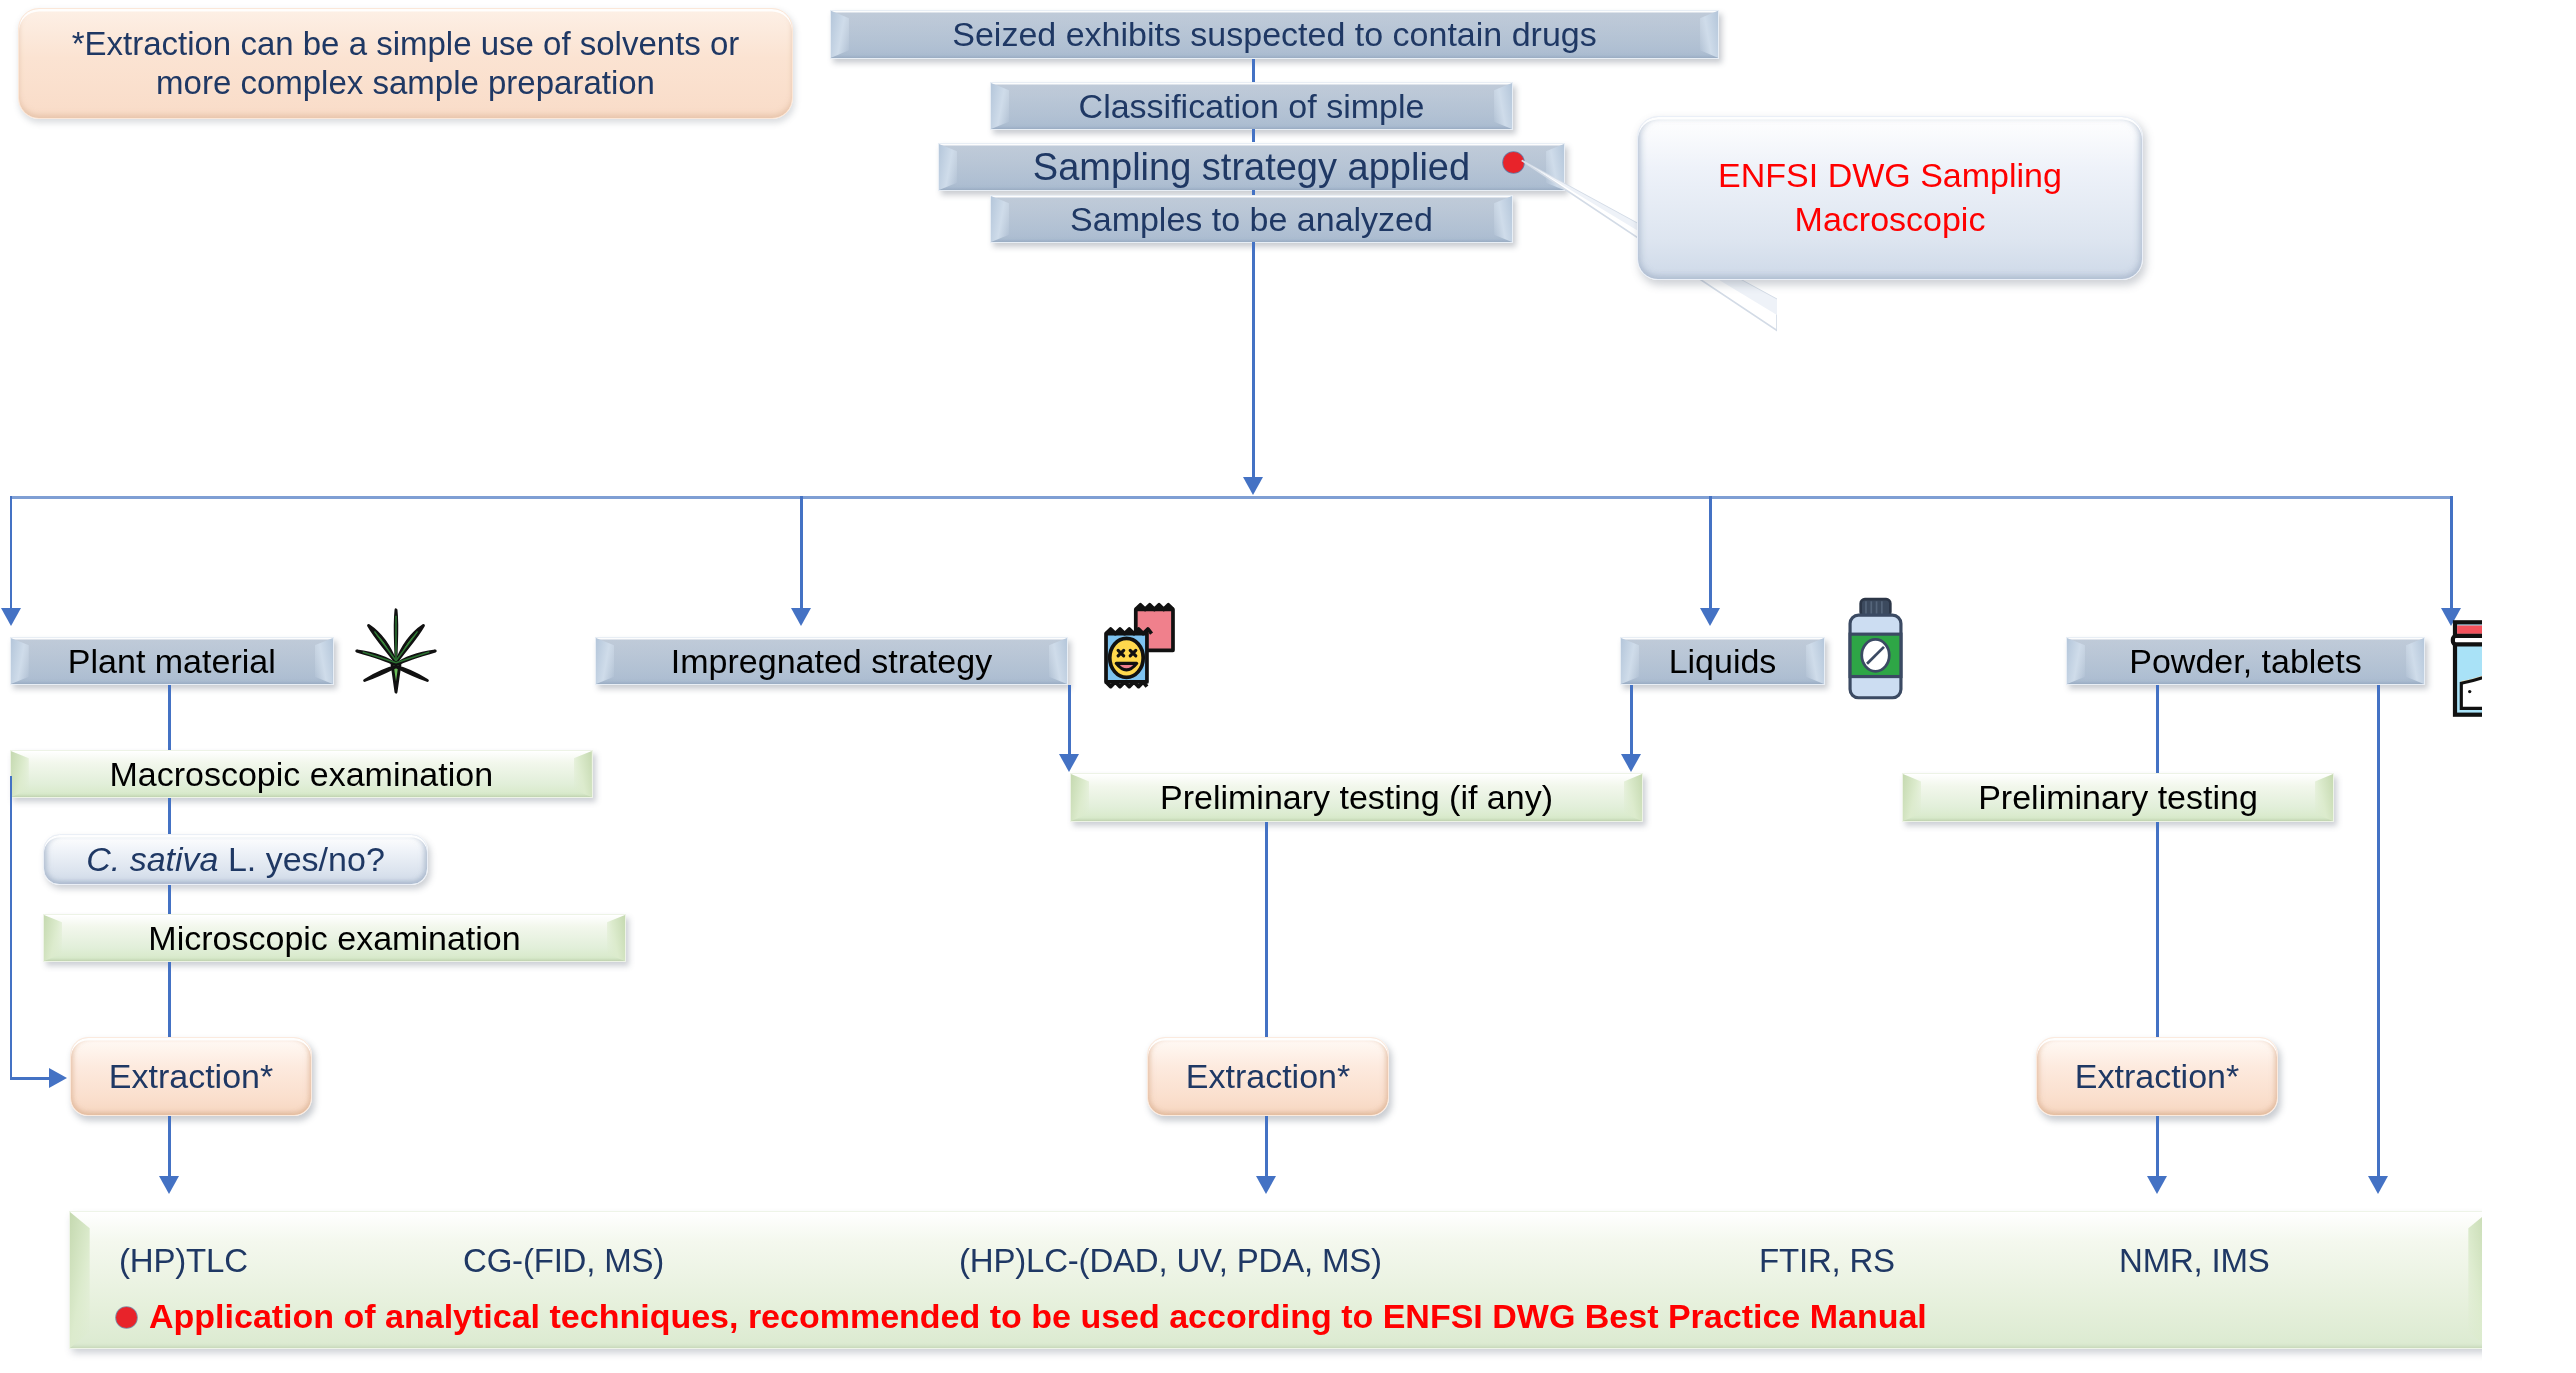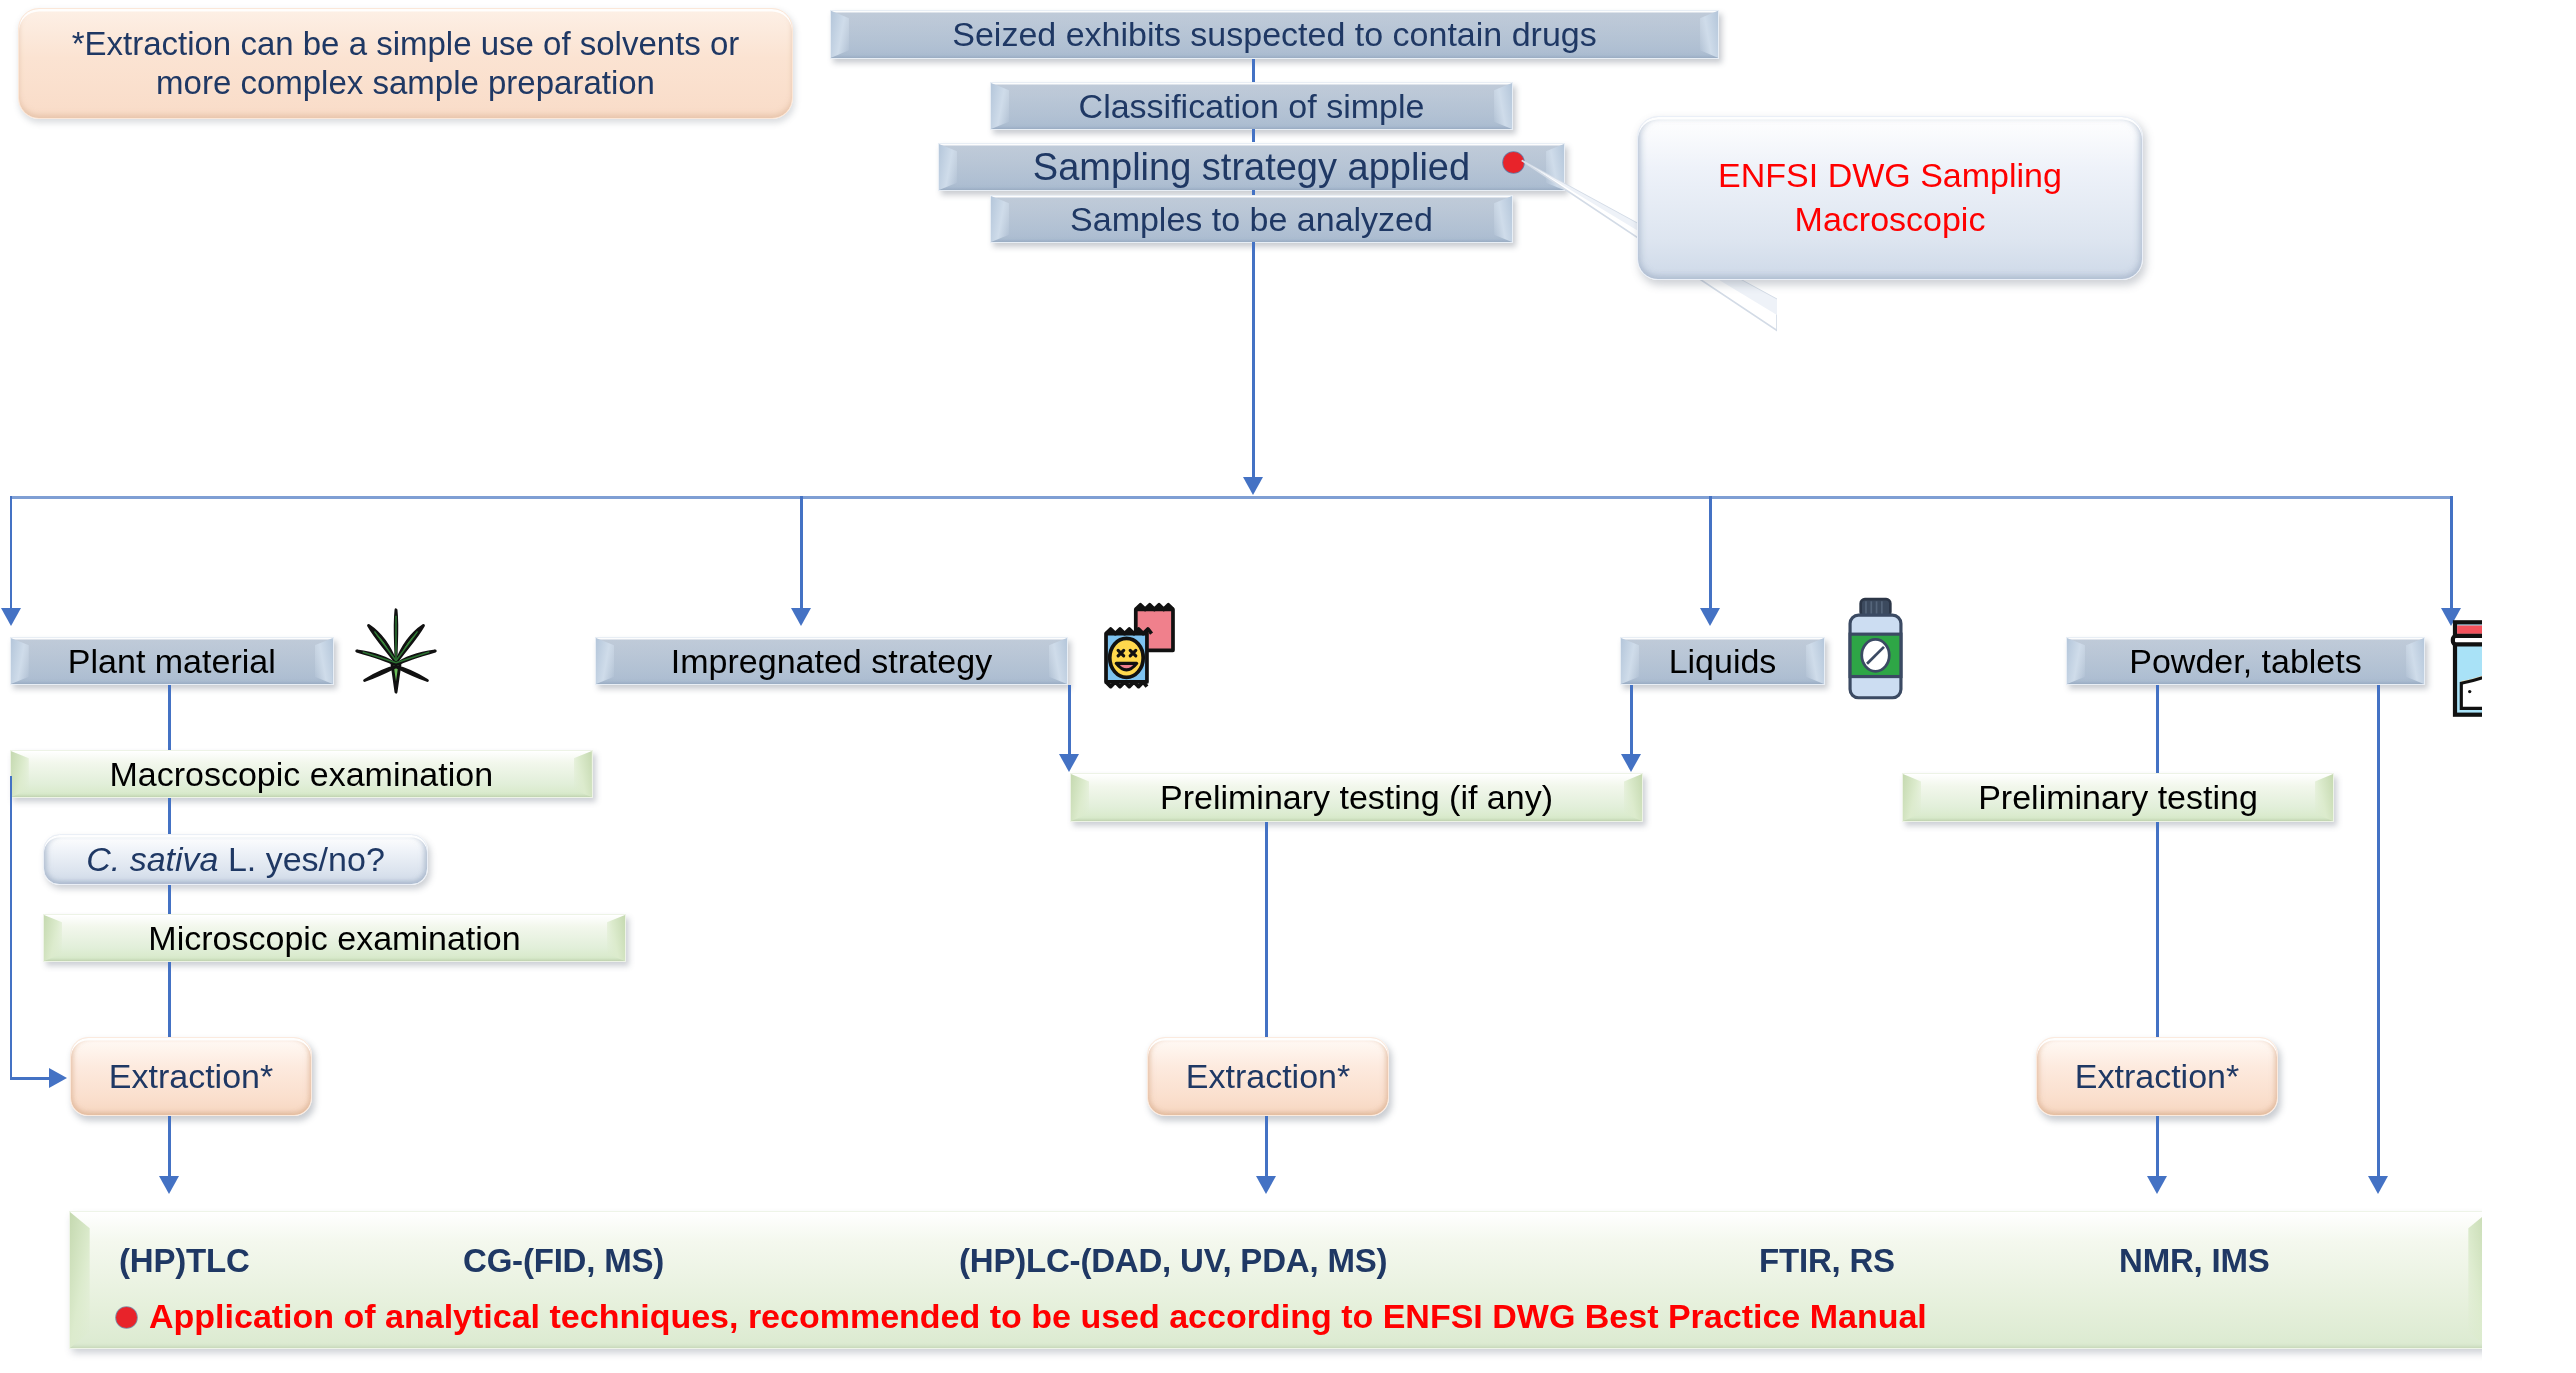--- a/index.html
+++ b/index.html
@@ -144,21 +144,21 @@
     background:linear-gradient(100deg,#c5d9b0 0%,#dcebcd 55%,rgba(220,235,205,0) 100%);
     clip-path:polygon(0 0,100% 12%,100% 88%,0 100%);}
   .summary-bar::after{content:"";position:absolute;right:0;top:0;bottom:0;width:19.7px;
     background:linear-gradient(260deg,#c5d9b0 0%,#dcebcd 55%,rgba(220,235,205,0) 100%);
     clip-path:polygon(100% 0,0 12%,0 88%,100% 100%);}
 
   .tech-row{position:absolute;left:0;right:0;top:29.5px;height:46px;}
   .tech{
     position:absolute;
     color:#1f3864;
-    font-weight:bold;
+    font-weight:normal;
     font-size:33px;
     white-space:nowrap;
     letter-spacing:-0.2px;
   }
   .summary-note{
     position:absolute;
     left:79px;
     top:85px;
     color:#ff0000;
     font-size:34px;

